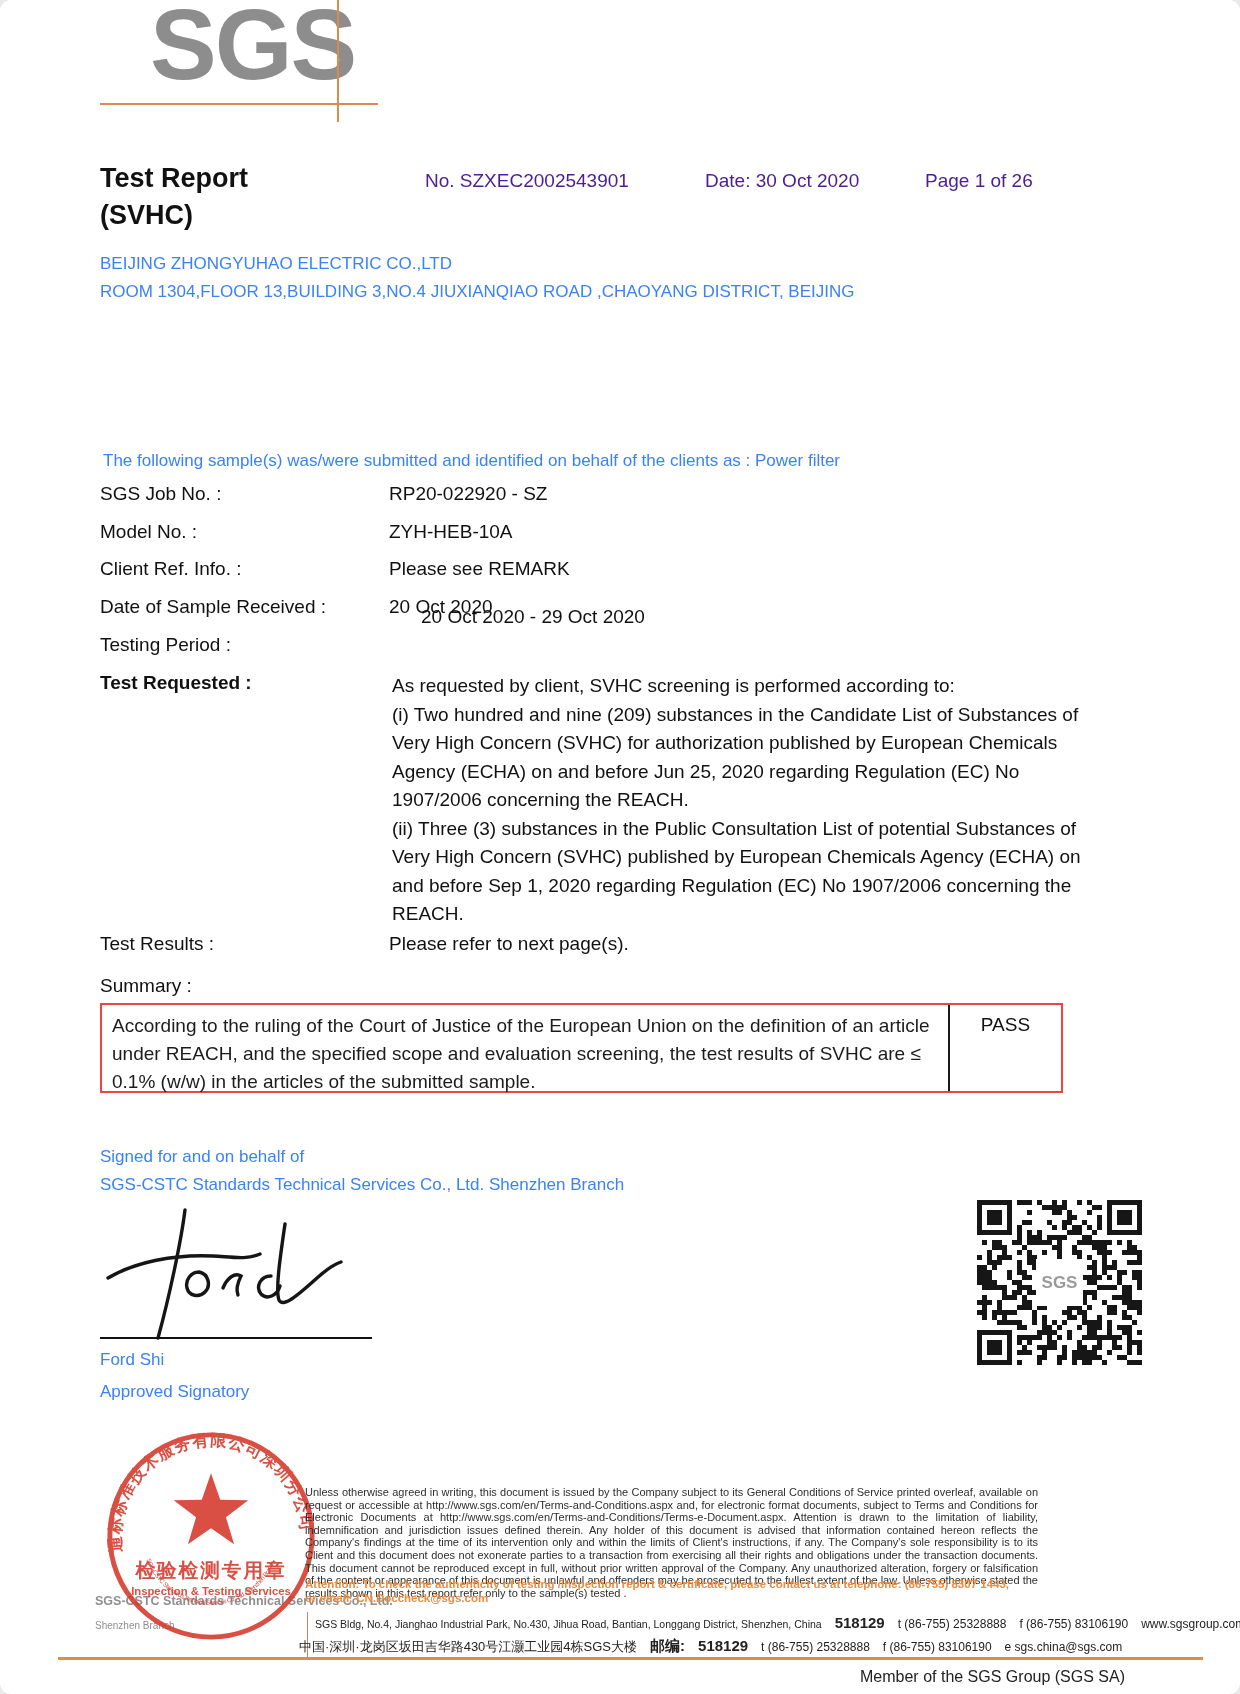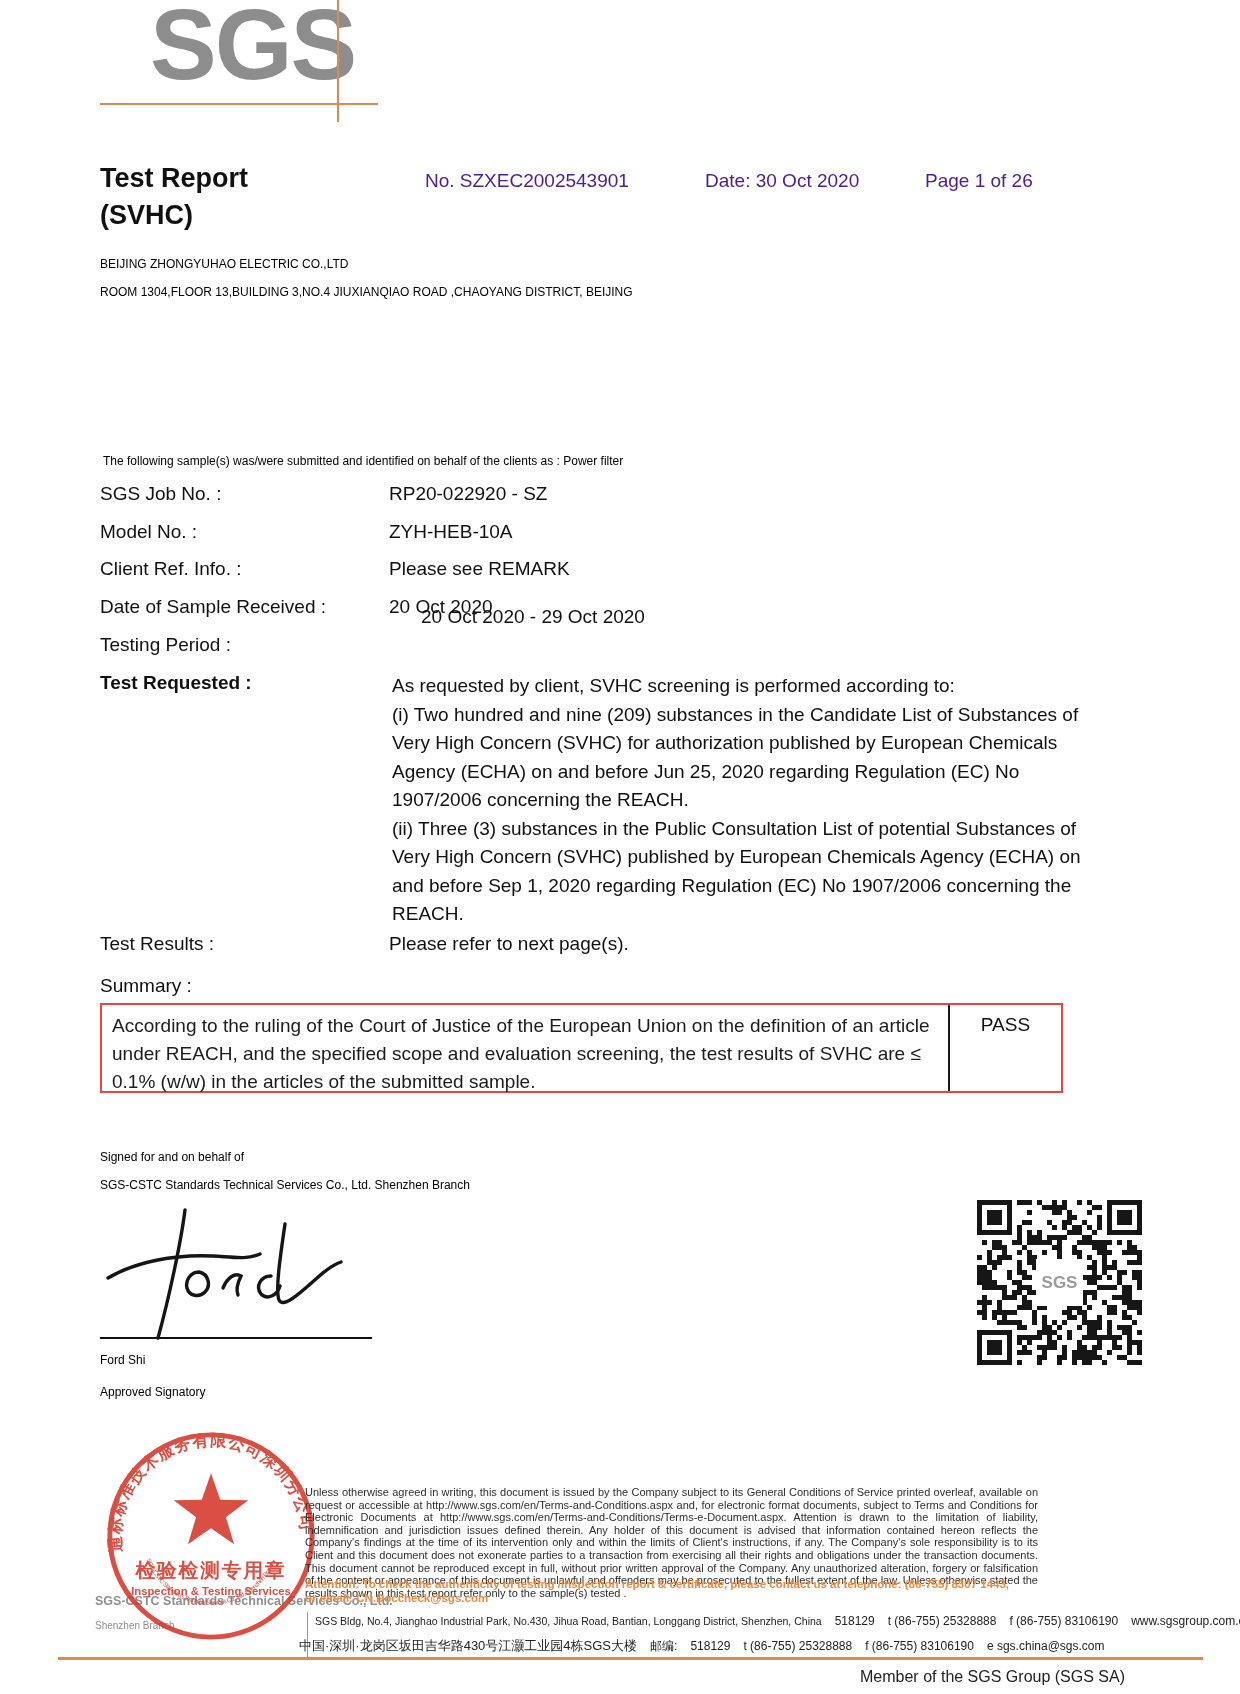--- a/index.html
+++ b/index.html
@@ -1,29 +1,29 @@
 <!DOCTYPE html>
 <html><head>
 <meta charset="utf-8">
 <style>
   html,body{margin:0;padding:0;background:#e9e9e9;}
   .page{position:relative;width:1240px;height:1694px;background:#ffffff;margin:0 auto;
-        font-family:"Liberation Sans", sans-serif;color:#1c1c1c;overflow:hidden;}
+        font-family:"Liberation Sans", sans-serif;color:#1c1c1c;overflow:hidden;border-radius:11px;}
   .abs{position:absolute;}
 
   
   .logo-text{font-size:100px;font-weight:700;color:#8d8d8d;letter-spacing:-2px;line-height:1;}
   .logo-hline{background:#dd8a50;height:2px;}
   .logo-vline{background:#dd8a50;width:2px;}
 
   
   .doc-title{font-size:27px;font-weight:700;color:#111;}
   .hdr-meta{font-size:19px;color:#4c1d95;}
 
-  .body-text{font-size:12px;color:#000000;line-height:28px;}
+  .body-text{font-size:17px;color:#3b82f6;line-height:28px;}
   .field-label{font-size:19px;color:#111;}
   .field-value{font-size:19px;color:#111;}
   .preline{white-space:pre-line;}
 
   
   .summary-box{border:2px solid #ef4444;display:flex;}
   .summary-text{flex:1;padding:7px 10px 7px 10px;font-size:19px;line-height:28px;border-right:2px solid #1a1a1a;}
   .summary-result{width:111px;text-align:center;padding-top:9px;font-size:19px;color:#111;}
 
   .sig-line{background:#111;height:2px;}
@@ -33,21 +33,21 @@
   .qr-center{position:absolute;left:59px;top:59px;width:47px;height:47px;background:#fff;
              display:flex;align-items:center;justify-content:center;
              font-size:17px;font-weight:700;color:#9a9a9a;letter-spacing:0;}
 
   
   .gray-co{color:#8f8f8f;}
   .legal{font-size:11px;line-height:12.6px;color:#2e2e2e;text-align:justify;}
   .attention{font-size:11.5px;line-height:13.5px;color:#ed8b3f;font-weight:700;}
   .addr-row{display:flex;align-items:baseline;gap:13px;white-space:nowrap;font-size:11px;color:#222;}
   .addr-cn{font-size:13px;}
-  .addr-bold{font-weight:400;font-size:12px;}
+  .addr-bold{font-weight:700;font-size:15px;}
   .footer-rule{background:#dd8c50;height:3px;}
   .member{font-size:16px;color:#222;text-align:right;}
   .vline-sep{width:1px;background:#c9885a;}
 </style>
 </head>
 <body>
 
 <div class="page">
 
   <div class="abs" style="left:150px;top:-6px;">

